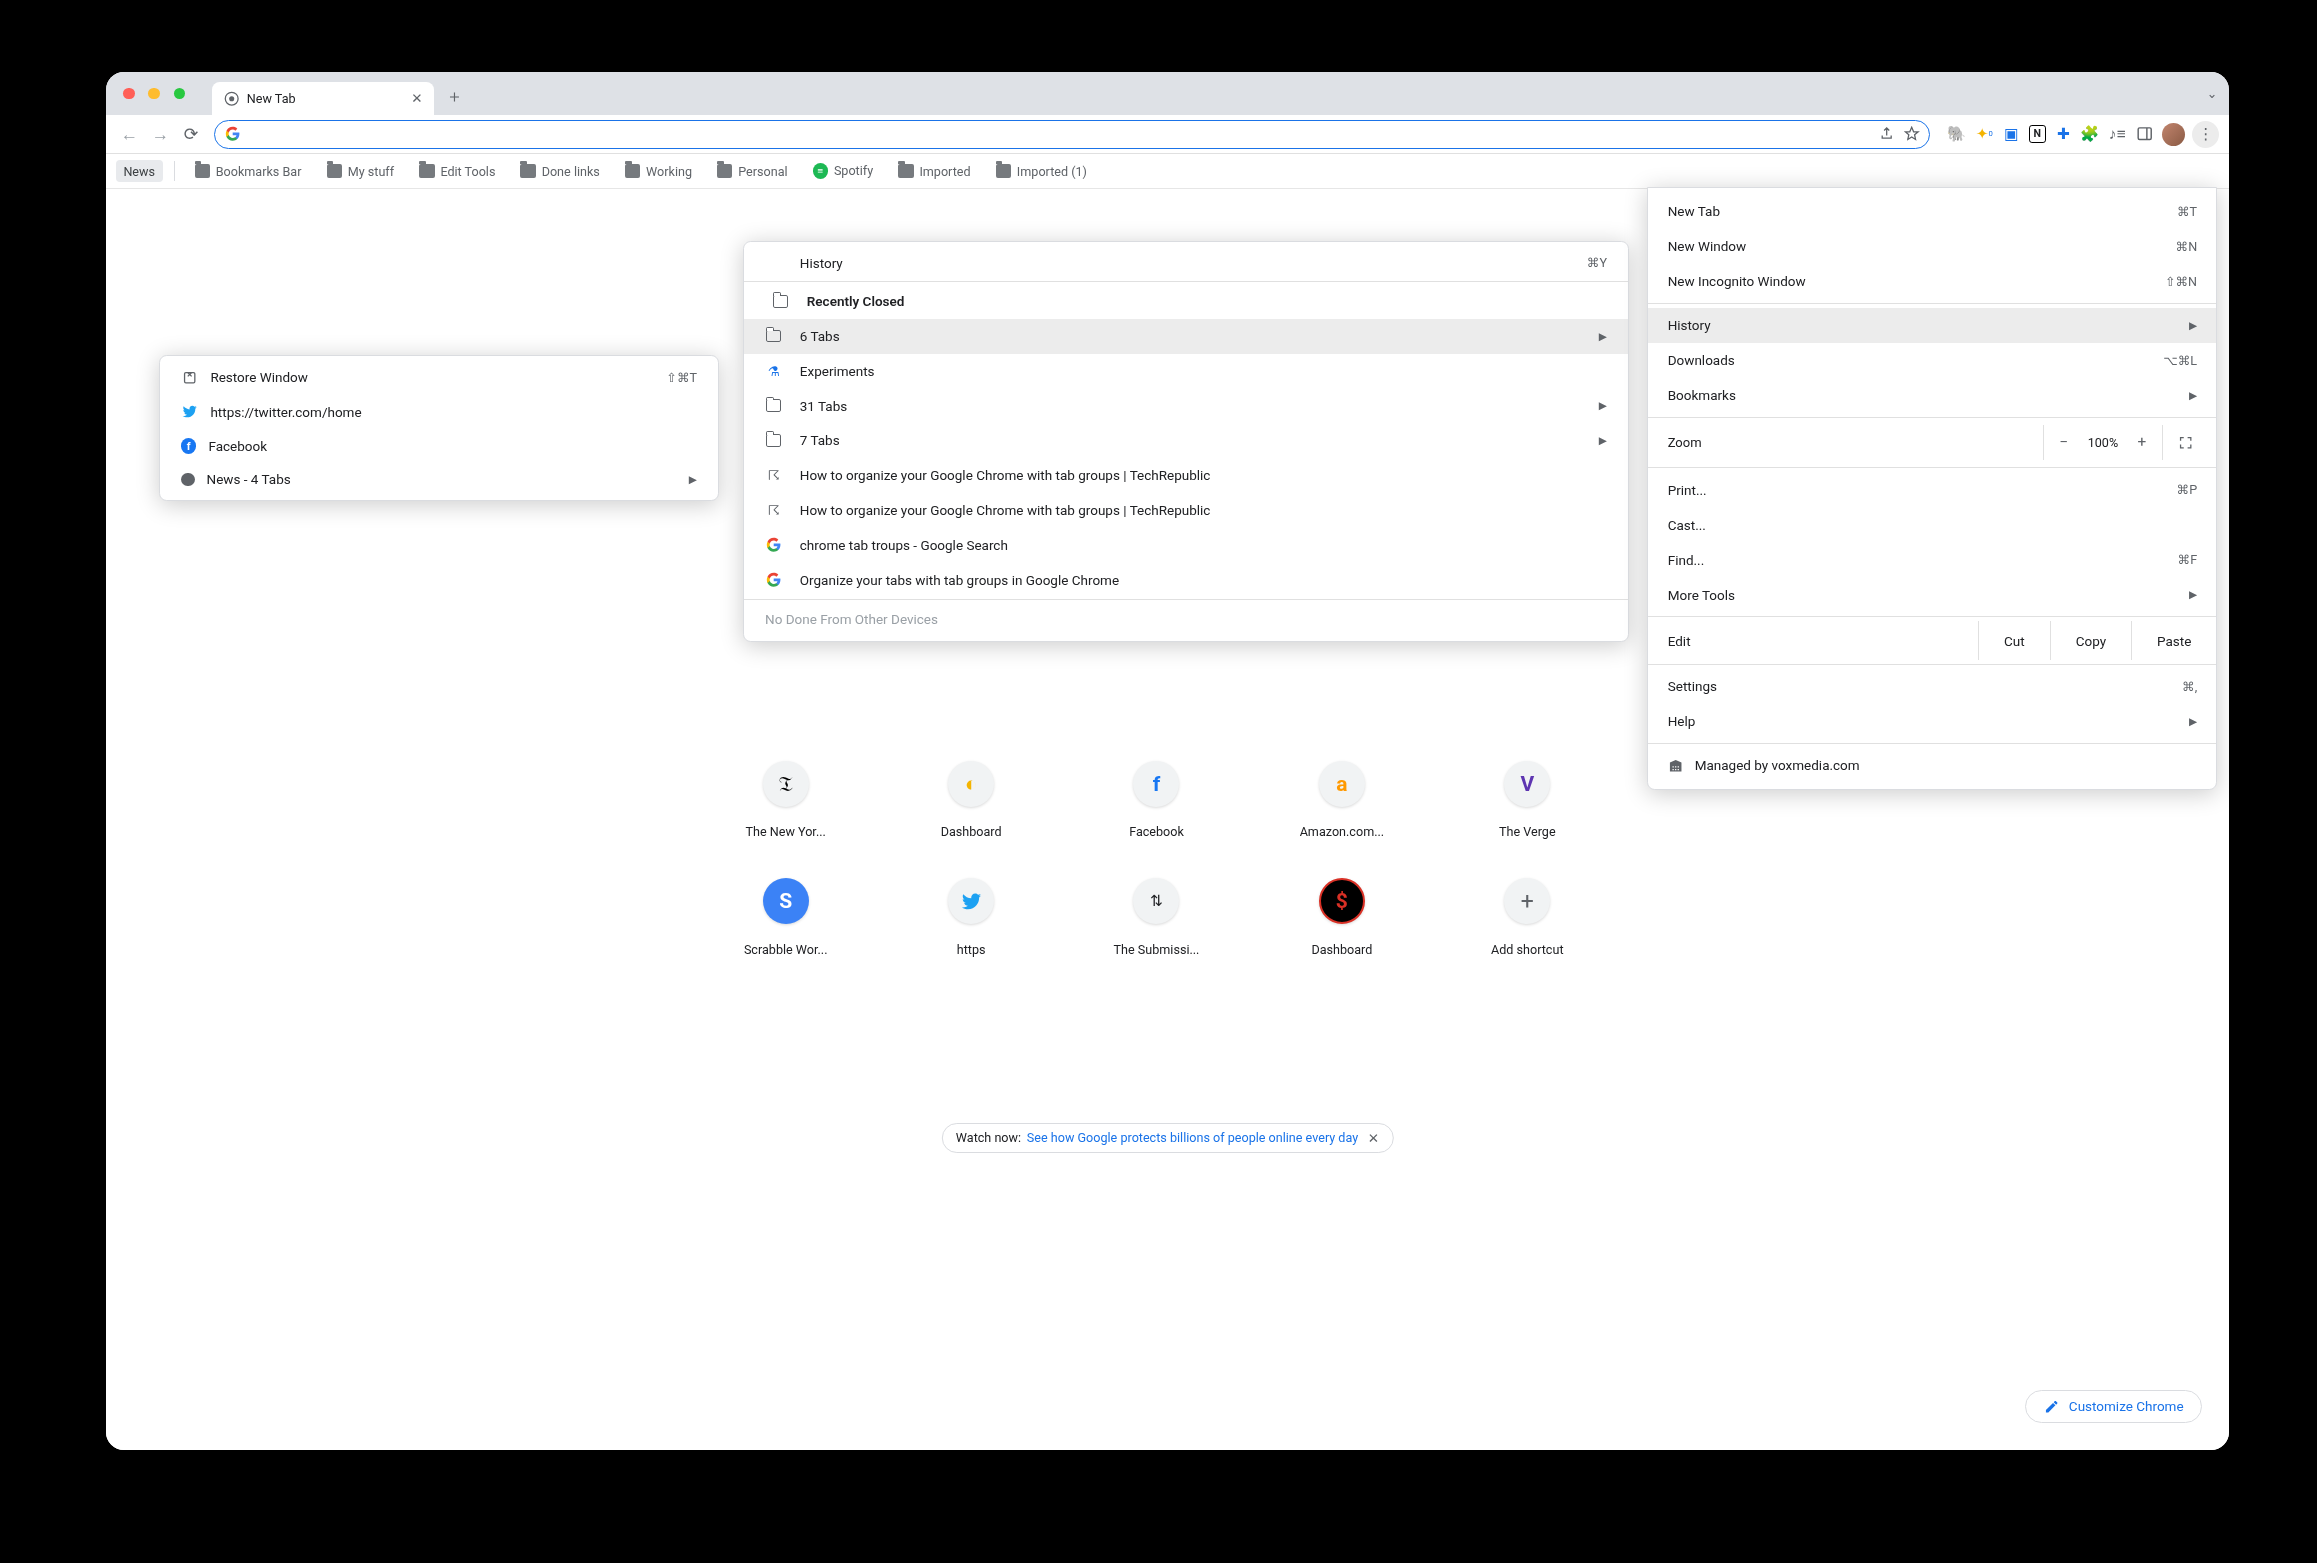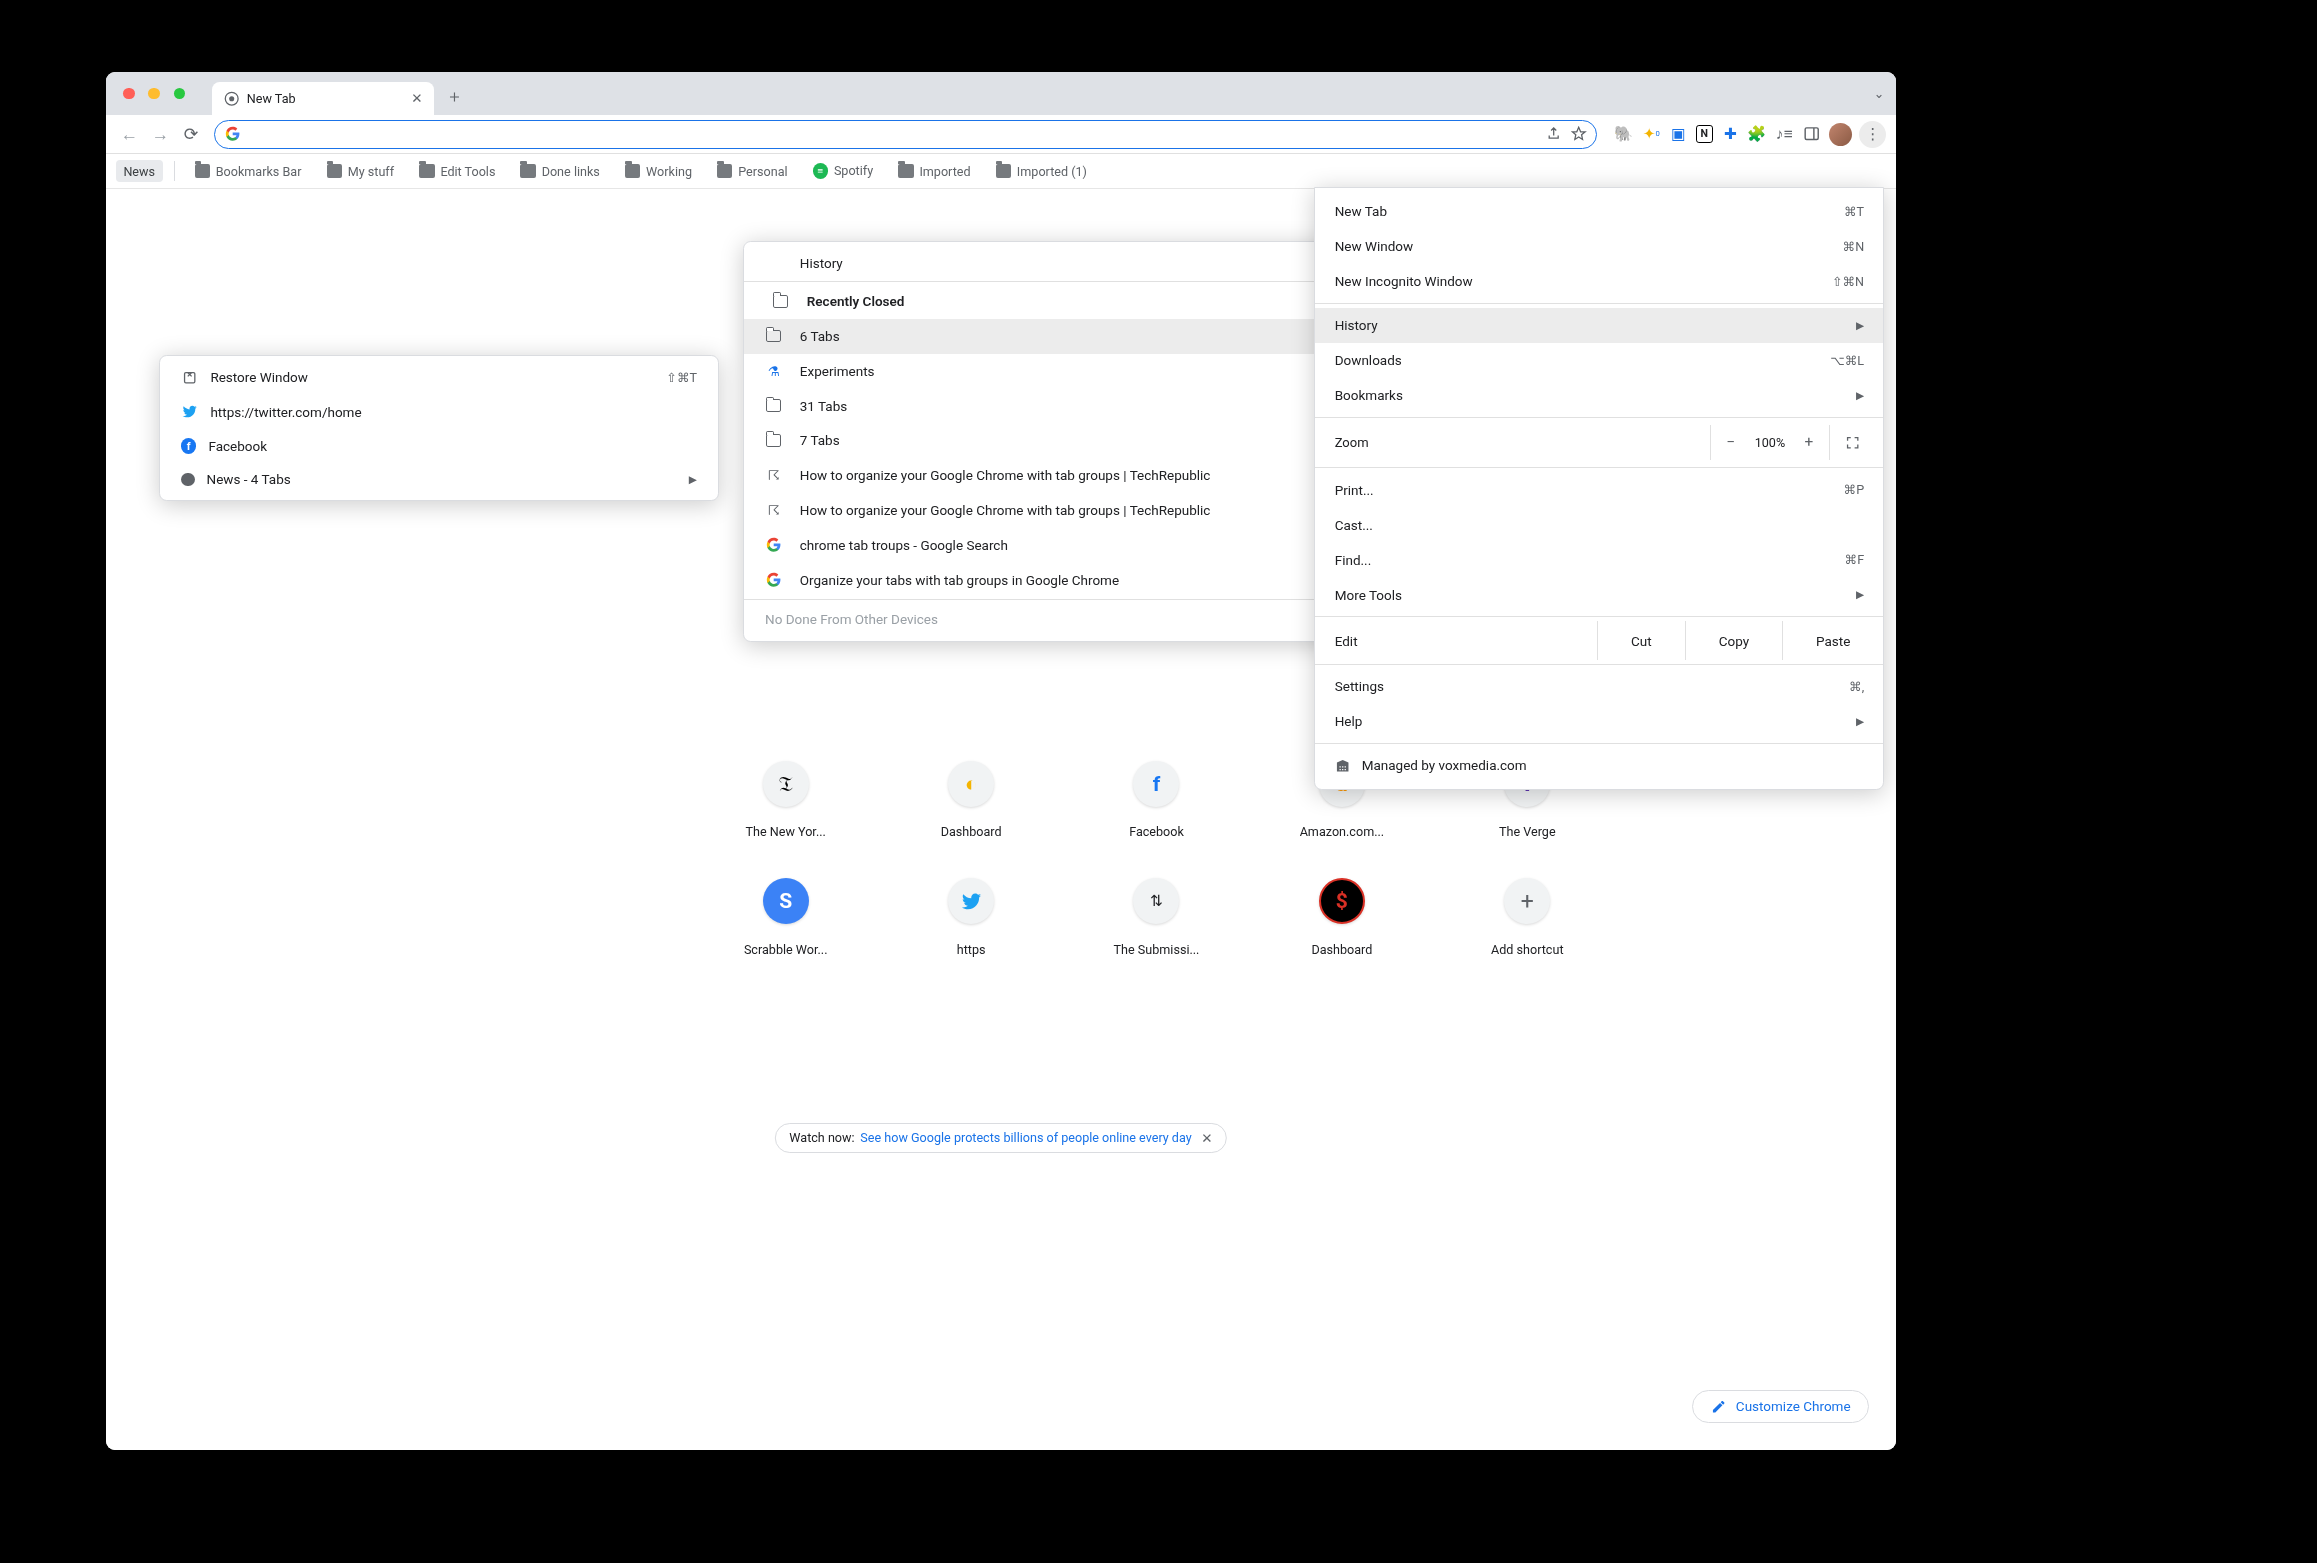--- a/index.html
+++ b/index.html
@@ -1,17 +1,17 @@
 <!DOCTYPE html>
 <html><head>
 <meta charset="utf-8">
 <style>
 * { box-sizing: border-box; margin: 0; padding: 0; }
 body { background: #000; font-family: -apple-system, BlinkMacSystemFont, "Segoe UI", Roboto, sans-serif; font-size: 12.6px; color: #202124; height: 1563px; width: 2317px; position: relative; }
-.window { position: absolute; left: 106px; top: 72px; width: 1790px; height: 1378px; background: #fff; border-radius: 9px; overflow: hidden; box-shadow: 0 24px 48px rgba(0,0,0,.5); transform: scale(1); transform-origin: top left; }
+.window { position: absolute; left: 106px; top: 72px; width: 2123px; height: 1378px; background: #fff; border-radius: 18px; overflow: hidden; box-shadow: 0 24px 48px rgba(0,0,0,.5); transform: scale(1); transform-origin: top left; }
 .tabstrip { height: 43px; background: #dee1e6; display: flex; align-items: center; padding: 0 11.6px 0 17.4px; position: relative; }
 .traffic { display: flex; gap: 13.5px; margin-right: 27px; align-items: center; }
 .traffic .dot { width: 11.6px; height: 11.6px; border-radius: 50%; }
 .dot.red { background: #ff5f57; }
 .dot.yellow { background: #febc2e; }
 .dot.green { background: #28c840; }
 .tab { height: 33px; background: #fff; border-radius: 7.7px 7.7px 0 0; display: flex; align-items: center; padding: 0 11.6px; gap: 7.7px; min-width: 222px; position: relative; top: 4.8px; }
 .tab .favicon { width:15.4px; height:15.4px; }
 .tab .close { margin-left: auto; font-size: 13.5px; color:#5f6368; cursor:pointer; }
 .newtab-btn { margin-left: 11.6px; color:#5f6368; font-size:17.4px; cursor:pointer; position:relative; top:2.9px; }
@@ -44,21 +44,21 @@
 .menu-item .short { margin-left:auto; color:#5f6368; font-size:12.6px; }
 .menu-item .arrow { margin-left:auto; color:#5f6368; font-size:10.6px; }
 .menu-sep { height:1px; background:#e0e0e0; margin:3.9px 0; }
 .zoom-row { display:flex; align-items:center; padding:3.9px 7.7px 3.9px 19.3px; height:42px; }
 .zoom-row .lbl { flex:1; font-size:13px; }
 .zoom-ctrl { display:flex; align-items:center; gap:19.3px; border-left:1px solid #e0e0e0; padding:0 15.4px; height:100%; }
 .zoom-btn { cursor:pointer; font-size:15.4px; color:#5f6368; }
 .fs-btn { border-left:1px solid #e0e0e0; height:100%; display:flex; align-items:center; padding:0 15.4px; cursor:pointer; }
 .edit-row { display:flex; align-items:center; height:39px; }
 .edit-row .elbl { padding:0 19.3px; flex:1; font-size:13.5px; }
-.edit-row .eact { border-left:1px solid #e0e0e0; height:100%; display:flex; align-items:center; padding:0 33px; cursor:pointer; font-size:13.5px; }
+.edit-row .eact { border-left:1px solid #e0e0e0; height:100%; display:flex; align-items:center; padding:0 25px; cursor:pointer; font-size:13.5px; }
 .managed { display:flex; align-items:center; gap:11.6px; padding:9.7px 19.3px; font-size:13.5px; color:#202124;}
 
 
 .history-menu { position:absolute; left: 637px; top:52px; width:886px; background:#fff; border:1px solid #dadce0; border-radius:7.7px; box-shadow:0 3.9px 23px rgba(0,0,0,.2); padding:3.9px 0; z-index:40; }
 .history-menu .hitem { display:flex; align-items:center; gap:17.4px; padding:8.7px 21px; font-size:13.5px; cursor:pointer; }
 .history-menu .hitem:hover, .history-menu .hitem.hovered { background:#ececec; }
 .history-menu .hitem .short { margin-left:auto; color:#5f6368; font-size:12.6px;}
 .history-menu .hitem .arrow { margin-left:auto; color:#5f6368; font-size:10.6px;}
 .history-menu .hitem.bold { font-weight:600;padding-left:28px; }
 .h-sep { height:1px; background:#e0e0e0; margin:1.9px 0; }

